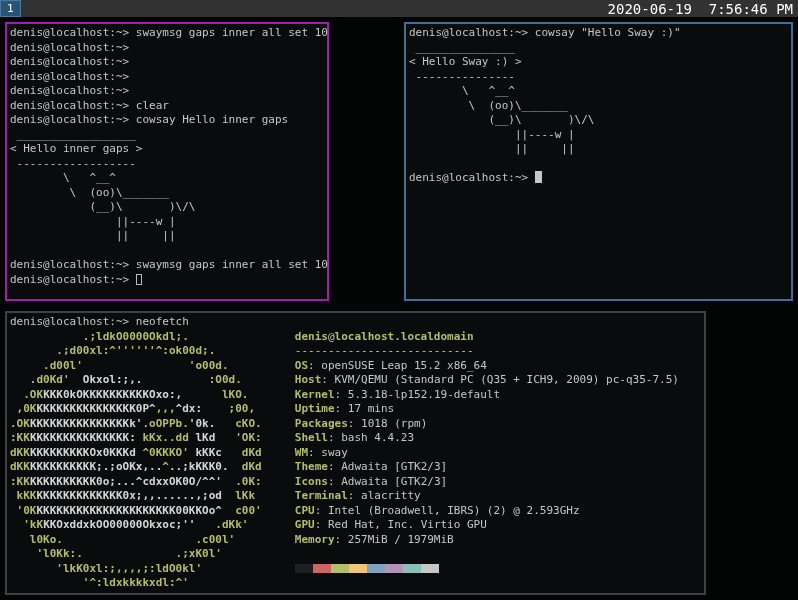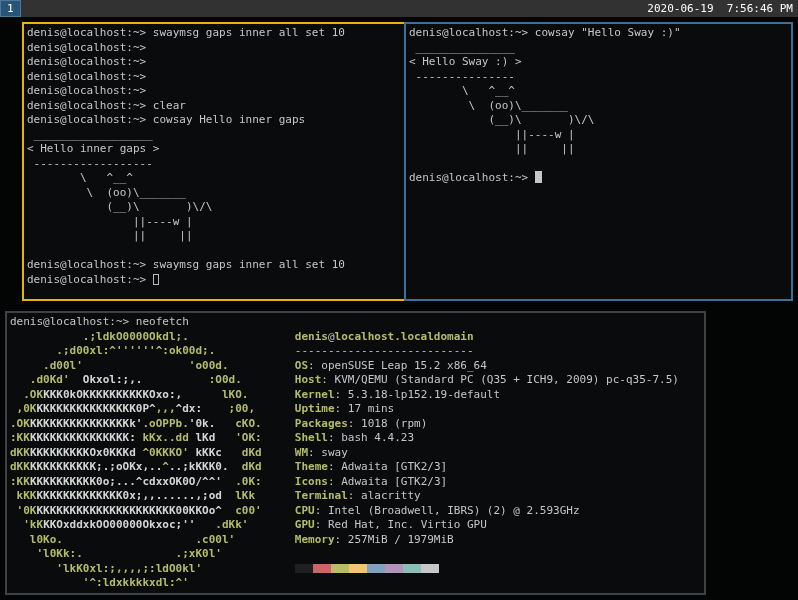--- a/index.html
+++ b/index.html
@@ -5,25 +5,25 @@
   * { margin:0; padding:0; box-sizing:border-box; }
   html,body { width:798px; height:600px; background:#000; overflow:hidden; }
   body { font-family:"DejaVu Sans Mono","Liberation Mono",monospace; }
   .screen { position:absolute; top:0; left:0; width:798px; height:600px; background:#030404; }
 
   
   .bar { position:absolute; top:0; left:0; width:798px; height:17px; background:#323232;
          display:flex; align-items:center; justify-content:space-between; }
   .ws { height:17px; min-width:20px; padding:0 6px; background:#285577; border:1px solid #4c7899;
         color:#ffffff; font-size:11px; display:flex; align-items:center; justify-content:center; }
-  .clock { color:#ffffff; font-size:11px; padding-right:5px; white-space:pre; }
+  .clock { color:#ffffff; font-size:14px; padding-right:5px; white-space:pre; }
 
   
   .win { position:absolute; background:#0a0b0c; }
-  .win-tl { left:22px;   top:22px;  width:389px; height:279px; border:2px solid #eab308; }
+  .win-tl { left:5px;   top:22px;  width:324px; height:279px; border:2px solid #a21caf; }
   .win-tr { left:404px; top:22px;  width:389px; height:279px; border:2px solid #3d6f97; }
   .win-b  { left:5px;   top:311px; width:701px; height:284px; border:2px solid #3d4345;padding-left:42px; }
 
   .term { position:absolute; inset:0; padding:2px 3px; overflow:hidden;
           font-size:11px; line-height:14.5px; color:#c5c8c6; }
   .tline { white-space:pre; height:14.5px; }
   .tline span.b { font-weight:bold; }
 
   .cursor-block { display:inline-block; width:7px; height:12px; background:#c5c8c6; vertical-align:-2px; }
   .cursor-hollow { display:inline-block; width:6px; height:11px; border:1px solid #b8bcba;

